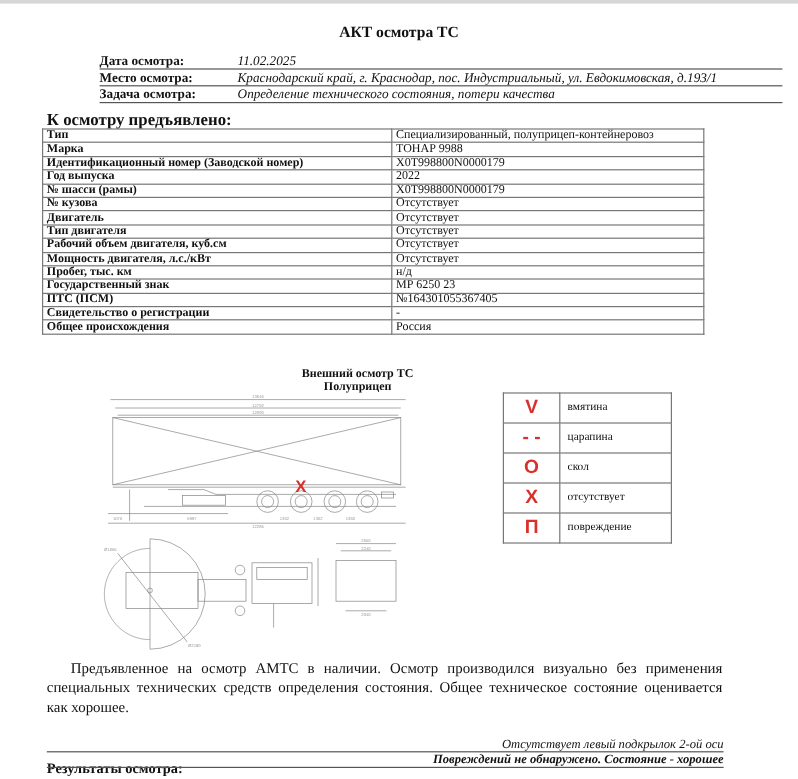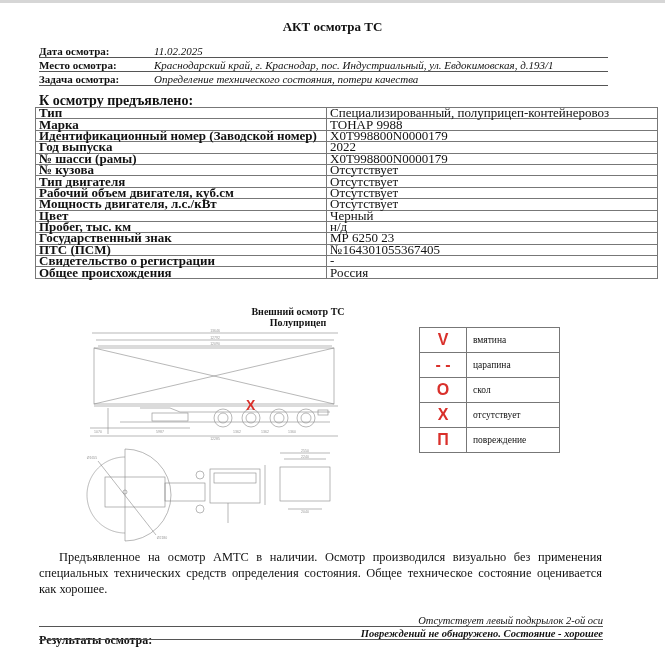--- a/index.html
+++ b/index.html
@@ -5,42 +5,42 @@
   html, body { margin:0; padding:0; }
   body { width:665px; height:649px; background:#fff; position:relative; overflow:hidden;
          font-family:"Liberation Serif","DejaVu Serif",serif; color:#111; }
   .topline { position:absolute; left:0; top:0; width:665px; height:3px; background:#d6d6d6; }
   .title { position:absolute; left:0; width:665px; top:19px; text-align:center; font-weight:bold; font-size:13px; }
   .info { position:absolute; left:39px; width:569px; }
   .info-row { display:flex; height:13px; align-items:flex-end; border-bottom:1px solid #555; font-size:11px; line-height:12px; }
   .info-row .lbl { width:115px; font-weight:bold; flex:none; }
   .info-row .val { font-style:italic; white-space:nowrap; }
   .h2 { position:absolute; left:39px; top:93px; font-weight:bold; font-size:14px; }
-  table.veh { position:absolute; left:35px; top:107px; width:623px; border-collapse:collapse; font-size:13px; }
+  table.veh { position:absolute; left:35px; top:107px; width:552px; border-collapse:collapse; font-size:10px; }
   table.veh td { border:1px solid #777; padding:0 3px; height:10.4px; line-height:10px; white-space:nowrap; }
   table.veh td.k { font-weight:bold; width:284px; }
   .sec-title { position:absolute; left:0; width:596px; top:306px; text-align:center; font-weight:bold; font-size:10px; line-height:11px; }
   .drawing { position:absolute; left:80px; top:326px; width:270px; height:115px; }
   .drawing2 { position:absolute; left:80px; top:447px; width:270px; height:95px; }
   table.legend { position:absolute; left:419px; top:327px; width:141px; border-collapse:collapse; font-size:9.5px; }
   table.legend td { border:1px solid #777; height:24px; padding:0; }
   table.legend td.sym { width:46px; text-align:center; color:#d9302b; font-family:"Liberation Sans",sans-serif; font-weight:bold; font-size:16px; }
   table.legend td.txt { padding-left:6px;margin-left:32px; }
   .para { position:absolute; left:39px; width:563px; top:549px; font-size:12.4px; line-height:16px; text-align:justify; text-indent:20px; }
   .res-h { position:absolute; left:39px; top:599px; font-weight:bold; font-size:12px;margin-top:34px; }
   .res-row { position:absolute; left:39px; width:564px; border-bottom:1px solid #555; font-style:italic; font-size:10.5px; line-height:11px;text-align:right; }
 </style>
 </head>
 <body>
 
 <div class="topline"></div>
 
 <div class="title">АКТ осмотра ТС</div>
 
-<div class="info" style="top:44px;">
+<div class="info" style="top:44px;margin-left:44px;">
   <div class="info-row">
     <span class="lbl">Дата осмотра:</span>
     <span class="val">11.02.2025</span>
   </div>
   <div class="info-row">
     <span class="lbl">Место осмотра:</span>
     <span class="val">Краснодарский край, г. Краснодар, пос. Индустриальный, ул. Евдокимовская, д.193/1</span>
   </div>
   <div class="info-row">
     <span class="lbl">Задача осмотра:</span>
@@ -70,34 +70,34 @@
       </tr>
   <tr>
         <td class="k">№ шасси (рамы)</td>
         <td>X0T998800N0000179</td>
       </tr>
   <tr>
         <td class="k">№ кузова</td>
         <td>Отсутствует</td>
       </tr>
   <tr>
+        <td class="k">Двигатель</td>
+        <td>Отсутствует</td>
+      </tr>
+  <tr>
         <td class="k">Тип двигателя</td>
         <td>Отсутствует</td>
       </tr>
   <tr>
         <td class="k">Рабочий объем двигателя, куб.см</td>
         <td>Отсутствует</td>
       </tr>
   <tr>
         <td class="k">Мощность двигателя, л.с./кВт</td>
         <td>Отсутствует</td>
-      </tr>
-  <tr>
-        <td class="k">Цвет</td>
-        <td>Черный</td>
       </tr>
   <tr>
         <td class="k">Пробег, тыс. км</td>
         <td>н/д</td>
       </tr>
   <tr>
         <td class="k">Государственный знак</td>
         <td>МР 6250 23</td>
       </tr>
   <tr>

